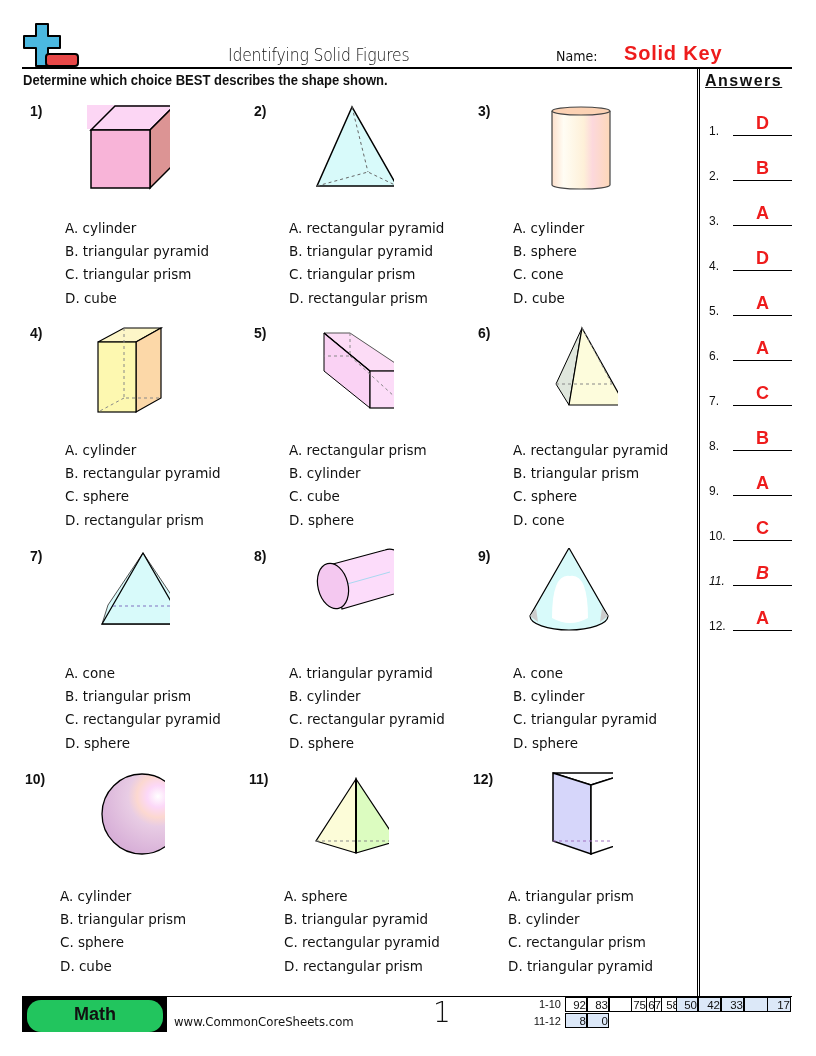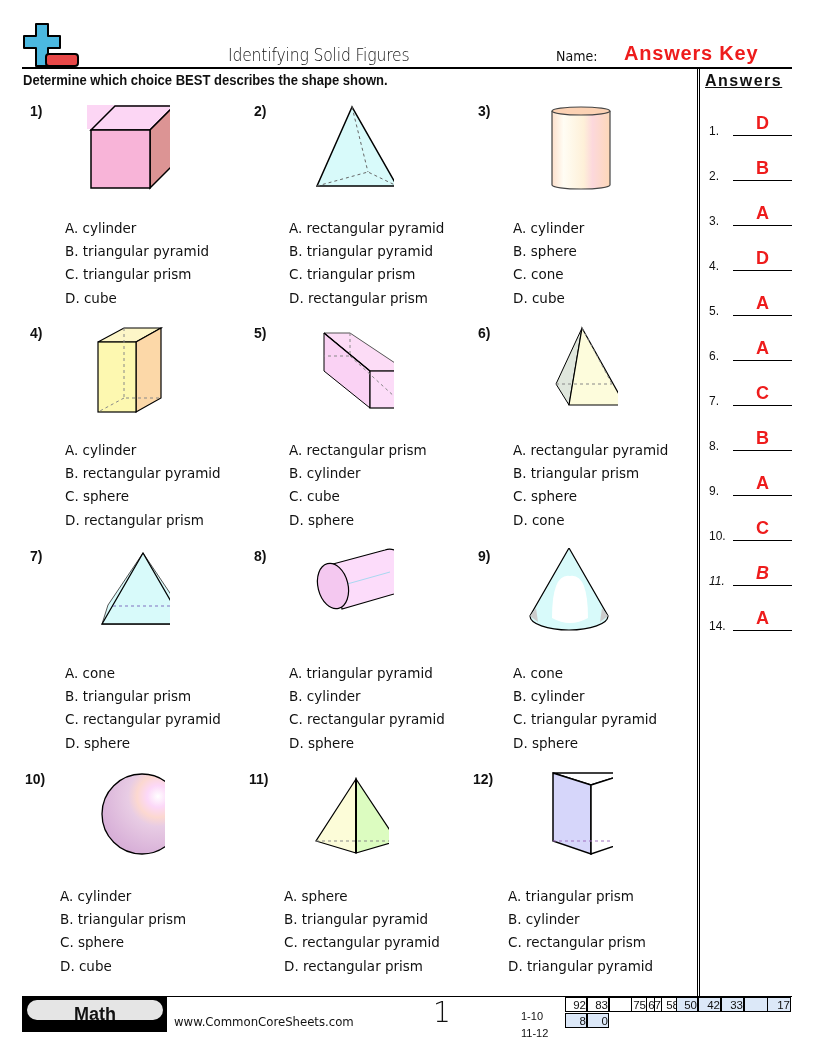--- a/index.html
+++ b/index.html
@@ -19,37 +19,37 @@
   .ans-row { position: absolute; left: 709px; width: 83px; height: 30px; }
   .ans-num { position: absolute; left: 0; bottom: 0; font-size: 12px; }
   .ans-line { position: absolute; left: 24px; right: 0; bottom: 2px; height: 1px; background: #000; }
   .ans-val { position: absolute; left: 24px; right: 0; bottom: 4px; text-align: center; color: #ee1c1c; font-weight: bold; font-size: 18px; }
   .q { position: absolute; width: 220px; height: 215px; }
   .q-num { position: absolute; left: 0; top: 0; font-weight: bold; font-size: 14px; }
   .q-fig { position: absolute; left: 30px; top: 0; width: 110px; height: 95px; }
   .q-opts { position: absolute; left: 35px; top: 114px; font-size: 14.5px; line-height: 23.2px; font-family: "DejaVu Sans", sans-serif; transform: scaleX(0.93); transform-origin: left; white-space: nowrap; }
   #bottom-rule { left: 22px; top: 996px; width: 770px; height: 1px; background: #000; }
   #footer-box { left: 22px; top: 997px; width: 145px; height: 35px; background: #000; }
-  #math-pill { left: 27px; top: 1000px; width: 136px; height: 20px; background: #e5e5e5; border-radius: 14px; text-align: center; line-height: 28px; font-weight: bold; font-size: 18px; }
+  #math-pill { left: 27px; top: 1000px; width: 136px; height: 32px; background: #22c55e; border-radius: 14px; text-align: center; line-height: 28px; font-weight: bold; font-size: 18px; }
   #site { left: 174px; top: 1014px; font-size: 13px; font-family: "DejaVu Sans", sans-serif; transform: scaleX(0.9); transform-origin: left; }
   #page-num { left: 433px; top: 996px; font-size: 28px; font-family: "DejaVu Sans", sans-serif; font-weight: 300; }
-  .score-label { position: absolute; font-size: 11px; text-align: left; width: 40px; margin-top: 12px; }
+  .score-label { position: absolute; font-size: 11px; text-align: right; width: 40px; }
   .score-cell { position: absolute; height: 15px; border: 1px solid #000; font-size: 11.5px; text-align: right; line-height: 15px; box-sizing: border-box; }
   .score-cell.blue { background: #dce8f8; }
 </style>
 </head>
 <body>
 
 <svg class="abs" id="logo" viewBox="0 0 58 46">
   <path d="M14 2 h12 v12 h12 v12 h-12 v18 h-12 v-18 h-12 v-12 h12 z" fill="#4bb8e0" stroke="#000" stroke-width="2" stroke-linejoin="round"></path>
   <rect x="24" y="32" width="32" height="12" rx="3" fill="#e84848" stroke="#000" stroke-width="2"></rect>
 </svg>
 <div class="abs" id="title">Identifying Solid Figures</div>
 <div class="abs" id="name-label">Name:</div>
-<div class="abs" id="name-value">Answers Key</div>
+<div class="abs" id="name-value">Solid Key</div>
 <div class="abs" id="top-rule"></div>
 <div class="abs" id="instructions">Determine which choice BEST describes the shape shown.</div>
 <div class="abs" id="divider"></div>
 
 <div id="questions">
 
   <div class="q" style="left:30px; top:103px;">
     <div class="q-num">1)</div>
     <svg class="q-fig" viewBox="0 0 110 95">
       <polygon points="32,2 114,2 90,26 32,26" fill="#fcd6f4" transform="translate(-5,0)"></polygon>
@@ -307,21 +307,21 @@
       <span class="ans-num">10.</span>
       <span class="ans-val">C</span>
       <div class="ans-line"></div>
     </div>
   <div class="ans-row" style="top:558px;font-style:italic;">
       <span class="ans-num">11.</span>
       <span class="ans-val">B</span>
       <div class="ans-line"></div>
     </div>
   <div class="ans-row" style="top:603px;">
-      <span class="ans-num">14.</span>
+      <span class="ans-num">12.</span>
       <span class="ans-val">A</span>
       <div class="ans-line"></div>
     </div>
 </div>
 
 <div class="abs" id="bottom-rule"></div>
 <div class="abs" id="footer-box"></div>
 <div class="abs" id="math-pill">Math</div>
 <div class="abs" id="site">www.CommonCoreSheets.com</div>
 <div class="abs" id="page-num">1</div>

